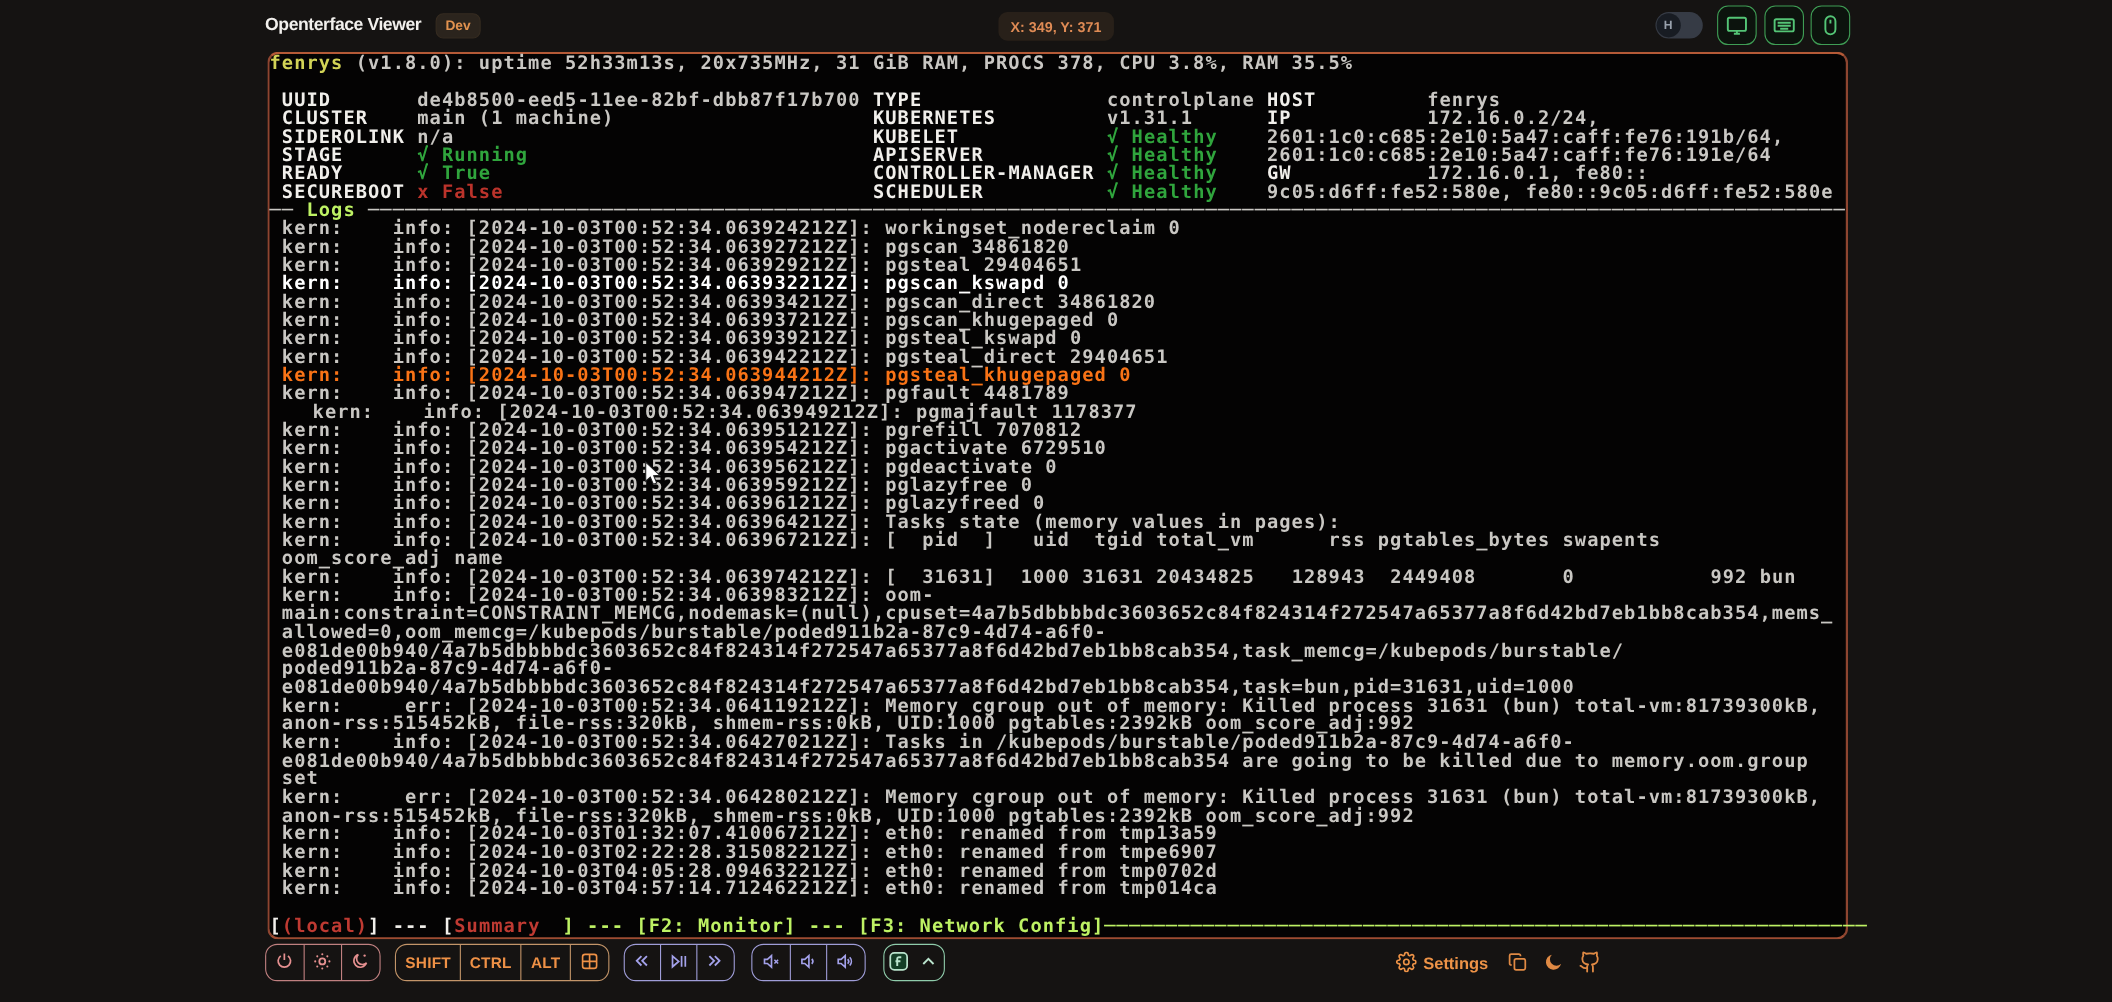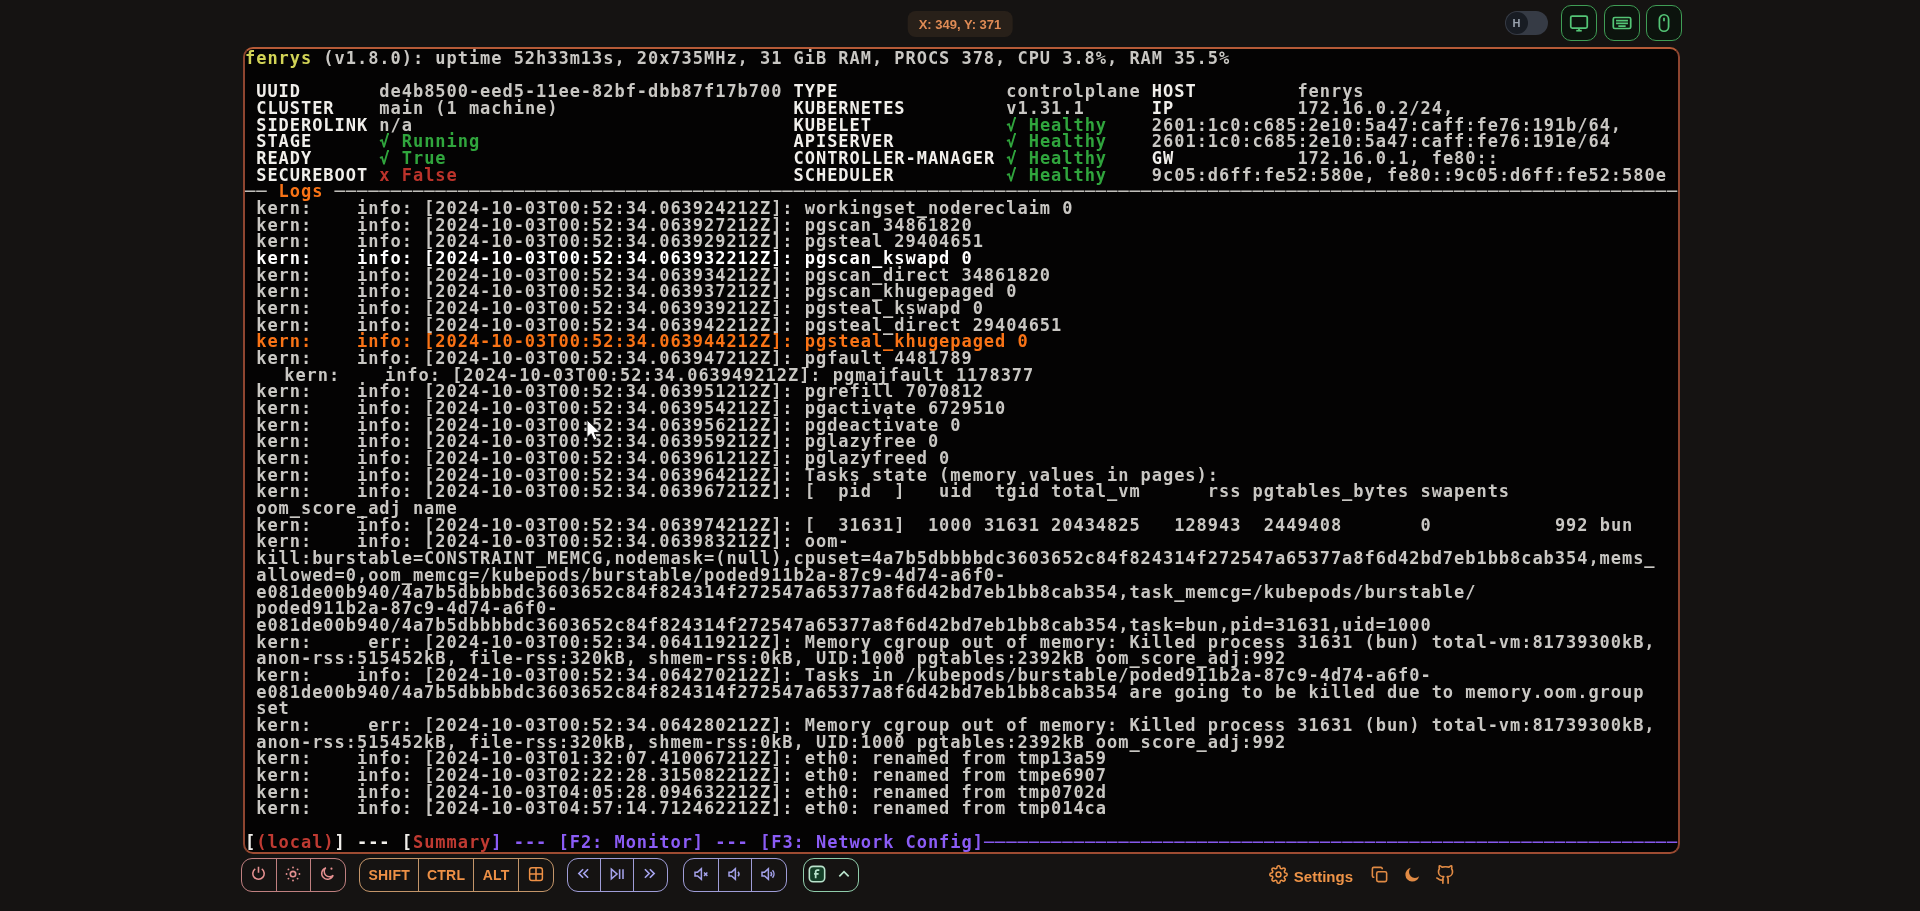--- a/index.html
+++ b/index.html
@@ -52,20 +52,24 @@
 
   .right-tools { position:absolute; right:0; top:0; height:40px; display:flex; align-items:center; }
   .settings-btn { display:flex; align-items:center; gap:6px; color:#ee9347; font-size:15px; font-weight:700;
                   background:none; border:none; cursor:pointer; font-family:"Liberation Sans", sans-serif; }
   .tool-ic { background:none; border:none; color:#e08a44; cursor:pointer; display:flex; align-items:center; }
 </style>
 </head>
 <body>
 
 <div class="topbar">
+  <div class="title-wrap">
+    <span class="app-title">Openterface Viewer</span>
+    <span class="dev-badge">Dev</span>
+  </div>
   <div class="coords-pill">X: 349, Y: 371</div>
   <div class="topbar-right">
     <div class="hid-toggle">
       <div class="hid-knob">H</div>
     </div>
     <button class="hw-btn" title="">
       <span>
         <svg width="22" height="22" viewBox="0 0 24 24" fill="none" stroke="currentColor" stroke-width="1.9">
           <rect x="3" y="4.5" width="18" height="13" rx="1.6"></rect>
             <line x1="9" y1="20.4" x2="15" y2="20.4"></line>
@@ -96,21 +100,21 @@
 
 <div class="screen" style="background: rgb(4, 3, 3);">
   <pre id="term"><span><span style="color: rgb(210, 211, 86);">fenrys</span><span style="color: rgb(201, 199, 195);"> (v1.8.0): uptime 52h33m13s, 20x735MHz, 31 GiB RAM, PROCS 378, CPU 3.8%, RAM 35.5%</span>
 </span><span>
 </span><span><span style="color: rgb(201, 199, 195);"> </span><span style="color: rgb(241, 239, 235);">UUID</span><span style="color: rgb(201, 199, 195);">       </span><span style="color: rgb(201, 199, 195);">de4b8500-eed5-11ee-82bf-dbb87f17b700</span><span style="color: rgb(201, 199, 195);"> </span><span style="color: rgb(241, 239, 235);">TYPE</span><span style="color: rgb(201, 199, 195);">               </span><span style="color: rgb(201, 199, 195);">controlplane</span><span style="color: rgb(201, 199, 195);"> </span><span style="color: rgb(241, 239, 235);">HOST</span><span style="color: rgb(201, 199, 195);">         </span><span style="color: rgb(201, 199, 195);">fenrys</span>
 </span><span><span style="color: rgb(201, 199, 195);"> </span><span style="color: rgb(241, 239, 235);">CLUSTER</span><span style="color: rgb(201, 199, 195);">    </span><span style="color: rgb(201, 199, 195);">main (1 machine)</span><span style="color: rgb(201, 199, 195);">                     </span><span style="color: rgb(241, 239, 235);">KUBERNETES</span><span style="color: rgb(201, 199, 195);">         </span><span style="color: rgb(201, 199, 195);">v1.31.1</span><span style="color: rgb(201, 199, 195);">      </span><span style="color: rgb(241, 239, 235);">IP</span><span style="color: rgb(201, 199, 195);">           </span><span style="color: rgb(201, 199, 195);">172.16.0.2/24,</span>
 </span><span><span style="color: rgb(201, 199, 195);"> </span><span style="color: rgb(241, 239, 235);">SIDEROLINK</span><span style="color: rgb(201, 199, 195);"> </span><span style="color: rgb(201, 199, 195);">n/a</span><span style="color: rgb(201, 199, 195);">                                  </span><span style="color: rgb(241, 239, 235);">KUBELET</span><span style="color: rgb(201, 199, 195);">            </span><span style="color: rgb(48, 165, 61);">√ Healthy</span><span style="color: rgb(201, 199, 195);">    </span><span style="color: rgb(201, 199, 195);">2601:1c0:c685:2e10:5a47:caff:fe76:191b/64,</span>
 </span><span><span style="color: rgb(201, 199, 195);"> </span><span style="color: rgb(241, 239, 235);">STAGE</span><span style="color: rgb(201, 199, 195);">      </span><span style="color: rgb(48, 165, 61);">√ Running</span><span style="color: rgb(201, 199, 195);">                            </span><span style="color: rgb(241, 239, 235);">APISERVER</span><span style="color: rgb(201, 199, 195);">          </span><span style="color: rgb(48, 165, 61);">√ Healthy</span><span style="color: rgb(201, 199, 195);">    </span><span style="color: rgb(201, 199, 195);">2601:1c0:c685:2e10:5a47:caff:fe76:191e/64</span>
 </span><span><span style="color: rgb(201, 199, 195);"> </span><span style="color: rgb(241, 239, 235);">READY</span><span style="color: rgb(201, 199, 195);">      </span><span style="color: rgb(48, 165, 61);">√ True</span><span style="color: rgb(201, 199, 195);">                               </span><span style="color: rgb(241, 239, 235);">CONTROLLER-MANAGER</span><span style="color: rgb(201, 199, 195);"> </span><span style="color: rgb(48, 165, 61);">√ Healthy</span><span style="color: rgb(201, 199, 195);">    </span><span style="color: rgb(241, 239, 235);">GW</span><span style="color: rgb(201, 199, 195);">           </span><span style="color: rgb(201, 199, 195);">172.16.0.1, fe80::</span>
 </span><span><span style="color: rgb(201, 199, 195);"> </span><span style="color: rgb(241, 239, 235);">SECUREBOOT</span><span style="color: rgb(201, 199, 195);"> </span><span style="color: rgb(187, 51, 43);">x False</span><span style="color: rgb(201, 199, 195);">                              </span><span style="color: rgb(241, 239, 235);">SCHEDULER</span><span style="color: rgb(201, 199, 195);">          </span><span style="color: rgb(48, 165, 61);">√ Healthy</span><span style="color: rgb(201, 199, 195);">    </span><span style="color: rgb(201, 199, 195);">9c05:d6ff:fe52:580e, fe80::9c05:d6ff:fe52:580e</span>
-</span><span><span style="color: rgb(201, 199, 195);">── </span><span style="color: #f97316;">Logs</span><span style="color: rgb(201, 199, 195);"> ────────────────────────────────────────────────────────────────────────────────────────────────────────────────────────</span>
+</span><span><span style="color: rgb(201, 199, 195);">── </span><span style="color: #bef264;">Logs</span><span style="color: rgb(201, 199, 195);"> ────────────────────────────────────────────────────────────────────────────────────────────────────────────────────────</span>
 </span><span><span style="color: rgb(201, 199, 195);"> kern:    info: [2024-10-03T00:52:34.063924212Z]: workingset_nodereclaim 0</span>
 </span><span><span style="color: rgb(201, 199, 195);"> kern:    info: [2024-10-03T00:52:34.063927212Z]: pgscan 34861820</span>
 </span><span><span style="color: rgb(201, 199, 195);"> kern:    info: [2024-10-03T00:52:34.063929212Z]: pgsteal 29404651</span>
 </span><span><span style="color: #ffffff;"> kern:    info: [2024-10-03T00:52:34.063932212Z]: pgscan_kswapd 0</span>
 </span><span><span style="color: rgb(201, 199, 195);"> kern:    info: [2024-10-03T00:52:34.063934212Z]: pgscan_direct 34861820</span>
 </span><span><span style="color: rgb(201, 199, 195);"> kern:    info: [2024-10-03T00:52:34.063937212Z]: pgscan_khugepaged 0</span>
 </span><span><span style="color: rgb(201, 199, 195);"> kern:    info: [2024-10-03T00:52:34.063939212Z]: pgsteal_kswapd 0</span>
 </span><span><span style="color: rgb(201, 199, 195);"> kern:    info: [2024-10-03T00:52:34.063942212Z]: pgsteal_direct 29404651</span>
 </span><span><span style="color: #f97316;"> kern:    info: [2024-10-03T00:52:34.063944212Z]: pgsteal_khugepaged 0</span>
 </span><span><span style="color: rgb(201, 199, 195);"> kern:    info: [2024-10-03T00:52:34.063947212Z]: pgfault 4481789</span>
@@ -118,38 +122,38 @@
 </span><span><span style="color: rgb(201, 199, 195);"> kern:    info: [2024-10-03T00:52:34.063951212Z]: pgrefill 7070812</span>
 </span><span><span style="color: rgb(201, 199, 195);"> kern:    info: [2024-10-03T00:52:34.063954212Z]: pgactivate 6729510</span>
 </span><span><span style="color: rgb(201, 199, 195);"> kern:    info: [2024-10-03T00:52:34.063956212Z]: pgdeactivate 0</span>
 </span><span><span style="color: rgb(201, 199, 195);"> kern:    info: [2024-10-03T00:52:34.063959212Z]: pglazyfree 0</span>
 </span><span><span style="color: rgb(201, 199, 195);"> kern:    info: [2024-10-03T00:52:34.063961212Z]: pglazyfreed 0</span>
 </span><span><span style="color: rgb(201, 199, 195);"> kern:    info: [2024-10-03T00:52:34.063964212Z]: Tasks state (memory values in pages):</span>
 </span><span><span style="color: rgb(201, 199, 195);"> kern:    info: [2024-10-03T00:52:34.063967212Z]: [  pid  ]   uid  tgid total_vm      rss pgtables_bytes swapents</span>
 </span><span><span style="color: rgb(201, 199, 195);"> oom_score_adj name</span>
 </span><span><span style="color: rgb(201, 199, 195);"> kern:    info: [2024-10-03T00:52:34.063974212Z]: </span><span style="color: rgb(201, 199, 195);">[  31631]</span><span style="color: rgb(201, 199, 195);">  </span><span style="color: rgb(201, 199, 195);">1000</span><span style="color: rgb(201, 199, 195);"> </span><span style="color: rgb(201, 199, 195);">31631</span><span style="color: rgb(201, 199, 195);"> </span><span style="color: rgb(201, 199, 195);">20434825</span><span style="color: rgb(201, 199, 195);">   </span><span style="color: rgb(201, 199, 195);">128943</span><span style="color: rgb(201, 199, 195);">  </span><span style="color: rgb(201, 199, 195);">2449408</span><span style="color: rgb(201, 199, 195);">       </span><span style="color: rgb(201, 199, 195);">0</span><span style="color: rgb(201, 199, 195);">           </span><span style="color: rgb(201, 199, 195);">992</span><span style="color: rgb(201, 199, 195);"> </span><span style="color: rgb(201, 199, 195);">bun</span>
 </span><span><span style="color: rgb(201, 199, 195);"> kern:    info: [2024-10-03T00:52:34.063983212Z]: oom-</span>
-</span><span><span style="color: rgb(201, 199, 195);"> kill:burstable=CONSTRAINT_MEMCG,nodemask=(null),cpuset=4a7b5dbbbbdc3603652c84f824314f272547a65377a8f6d42bd7eb1bb8cab354,mems_</span>
+</span><span><span style="color: rgb(201, 199, 195);"> main:constraint=CONSTRAINT_MEMCG,nodemask=(null),cpuset=4a7b5dbbbbdc3603652c84f824314f272547a65377a8f6d42bd7eb1bb8cab354,mems_</span>
 </span><span><span style="color: rgb(201, 199, 195);"> allowed=0,oom_memcg=/kubepods/burstable/poded911b2a-87c9-4d74-a6f0-</span>
 </span><span><span style="color: rgb(201, 199, 195);"> e081de00b940/4a7b5dbbbbdc3603652c84f824314f272547a65377a8f6d42bd7eb1bb8cab354,task_memcg=/kubepods/burstable/</span>
 </span><span><span style="color: rgb(201, 199, 195);"> poded911b2a-87c9-4d74-a6f0-</span>
 </span><span><span style="color: rgb(201, 199, 195);"> e081de00b940/4a7b5dbbbbdc3603652c84f824314f272547a65377a8f6d42bd7eb1bb8cab354,task=bun,pid=31631,uid=1000</span>
 </span><span><span style="color: rgb(201, 199, 195);"> kern:     err: [2024-10-03T00:52:34.064119212Z]: Memory cgroup out of memory: Killed process 31631 (bun) total-vm:81739300kB,</span>
 </span><span><span style="color: rgb(201, 199, 195);"> anon-rss:515452kB, file-rss:320kB, shmem-rss:0kB, UID:1000 pgtables:2392kB oom_score_adj:992</span>
 </span><span><span style="color: rgb(201, 199, 195);"> kern:    info: [2024-10-03T00:52:34.064270212Z]: Tasks in /kubepods/burstable/poded911b2a-87c9-4d74-a6f0-</span>
 </span><span><span style="color: rgb(201, 199, 195);"> e081de00b940/4a7b5dbbbbdc3603652c84f824314f272547a65377a8f6d42bd7eb1bb8cab354 are going to be killed due to memory.oom.group</span>
 </span><span><span style="color: rgb(201, 199, 195);"> set</span>
 </span><span><span style="color: rgb(201, 199, 195);"> kern:     err: [2024-10-03T00:52:34.064280212Z]: Memory cgroup out of memory: Killed process 31631 (bun) total-vm:81739300kB,</span>
 </span><span><span style="color: rgb(201, 199, 195);"> anon-rss:515452kB, file-rss:320kB, shmem-rss:0kB, UID:1000 pgtables:2392kB oom_score_adj:992</span>
 </span><span><span style="color: rgb(201, 199, 195);"> kern:    info: [2024-10-03T01:32:07.410067212Z]: eth0: renamed from tmp13a59</span>
 </span><span><span style="color: rgb(201, 199, 195);"> kern:    info: [2024-10-03T02:22:28.315082212Z]: eth0: renamed from tmpe6907</span>
 </span><span><span style="color: rgb(201, 199, 195);"> kern:    info: [2024-10-03T04:05:28.094632212Z]: eth0: renamed from tmp0702d</span>
 </span><span><span style="color: rgb(201, 199, 195);"> kern:    info: [2024-10-03T04:57:14.712462212Z]: eth0: renamed from tmp014ca</span>
 </span><span>
-</span><span><span style="color: rgb(241, 239, 235);">[</span><span style="color: rgb(191, 58, 50);">(local)</span><span style="color: rgb(241, 239, 235);">] --- [</span><span style="color: rgb(191, 58, 50);">Summary</span><span style="color: #8b5cf6;">] --- [F2: Monitor] --- [F3: Network Config]──────────────────────────────────────────────────────────────</span>
+</span><span><span style="color: rgb(241, 239, 235);">[</span><span style="color: rgb(191, 58, 50);">(local)</span><span style="color: rgb(241, 239, 235);">] --- [</span><span style="color: rgb(191, 58, 50);">Summary</span><span style="color: #bef264; margin-left: 20px;">] --- [F2: Monitor] --- [F3: Network Config]──────────────────────────────────────────────────────────────</span>
 </span></pre>
 </div>
 
 <svg class="cursor-arrow" style="left:586px; top:419px;" width="16" height="24" viewBox="0 0 16 24">
   <path d="M1 1 L1 18.5 L5.2 14.7 L7.9 21.3 L11 20 L8.3 13.6 L13.9 13.2 Z" fill="#ffffff" stroke="#222222" stroke-width="1"></path>
 </svg>
 
 <div class="toolbar">
   <div class="grp g-power">
     <button>

